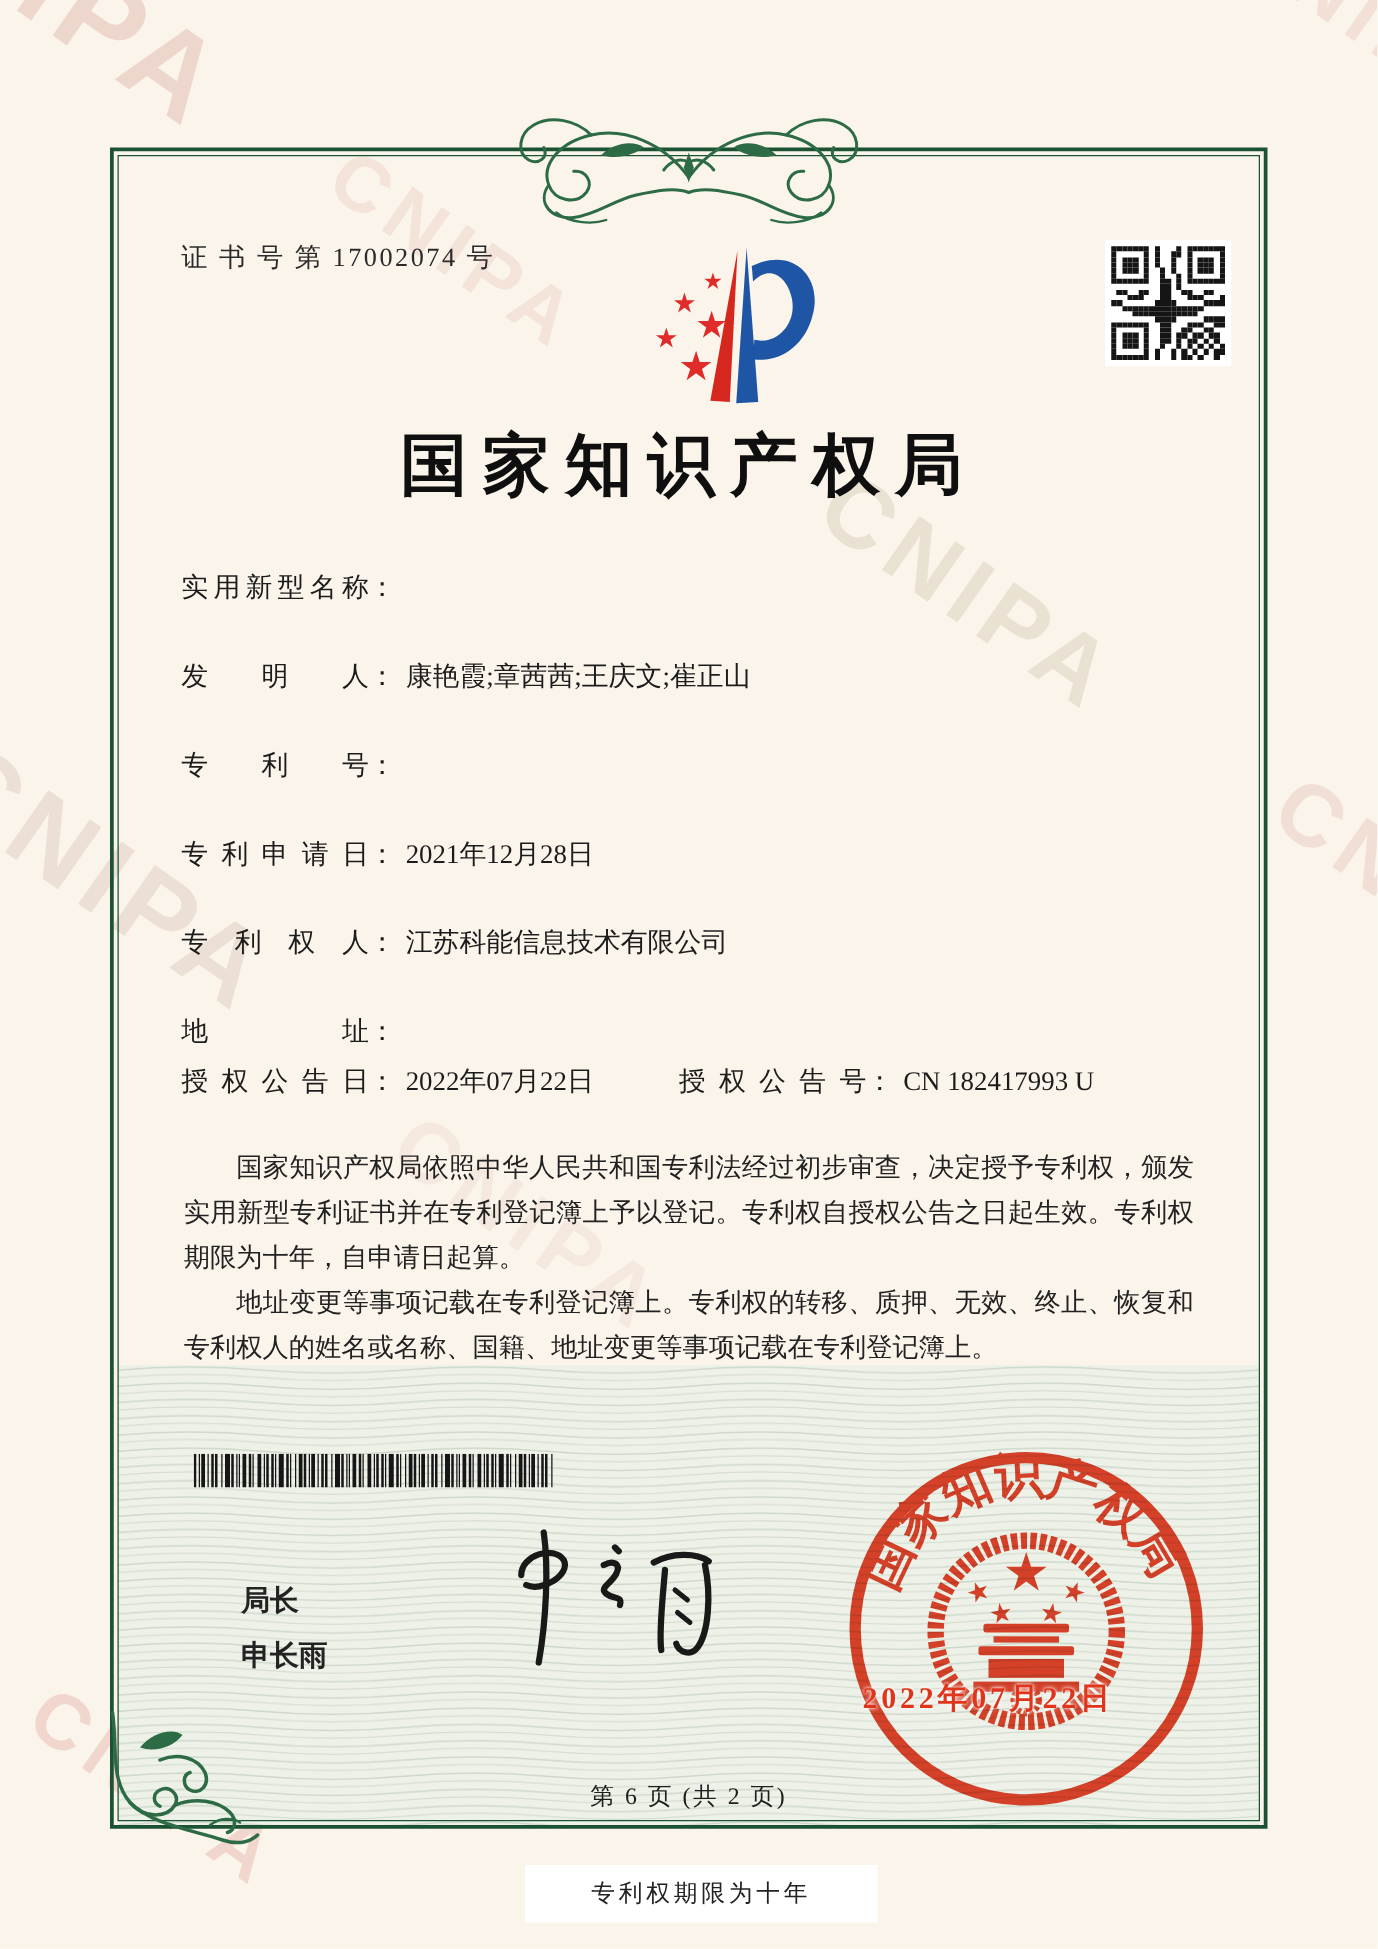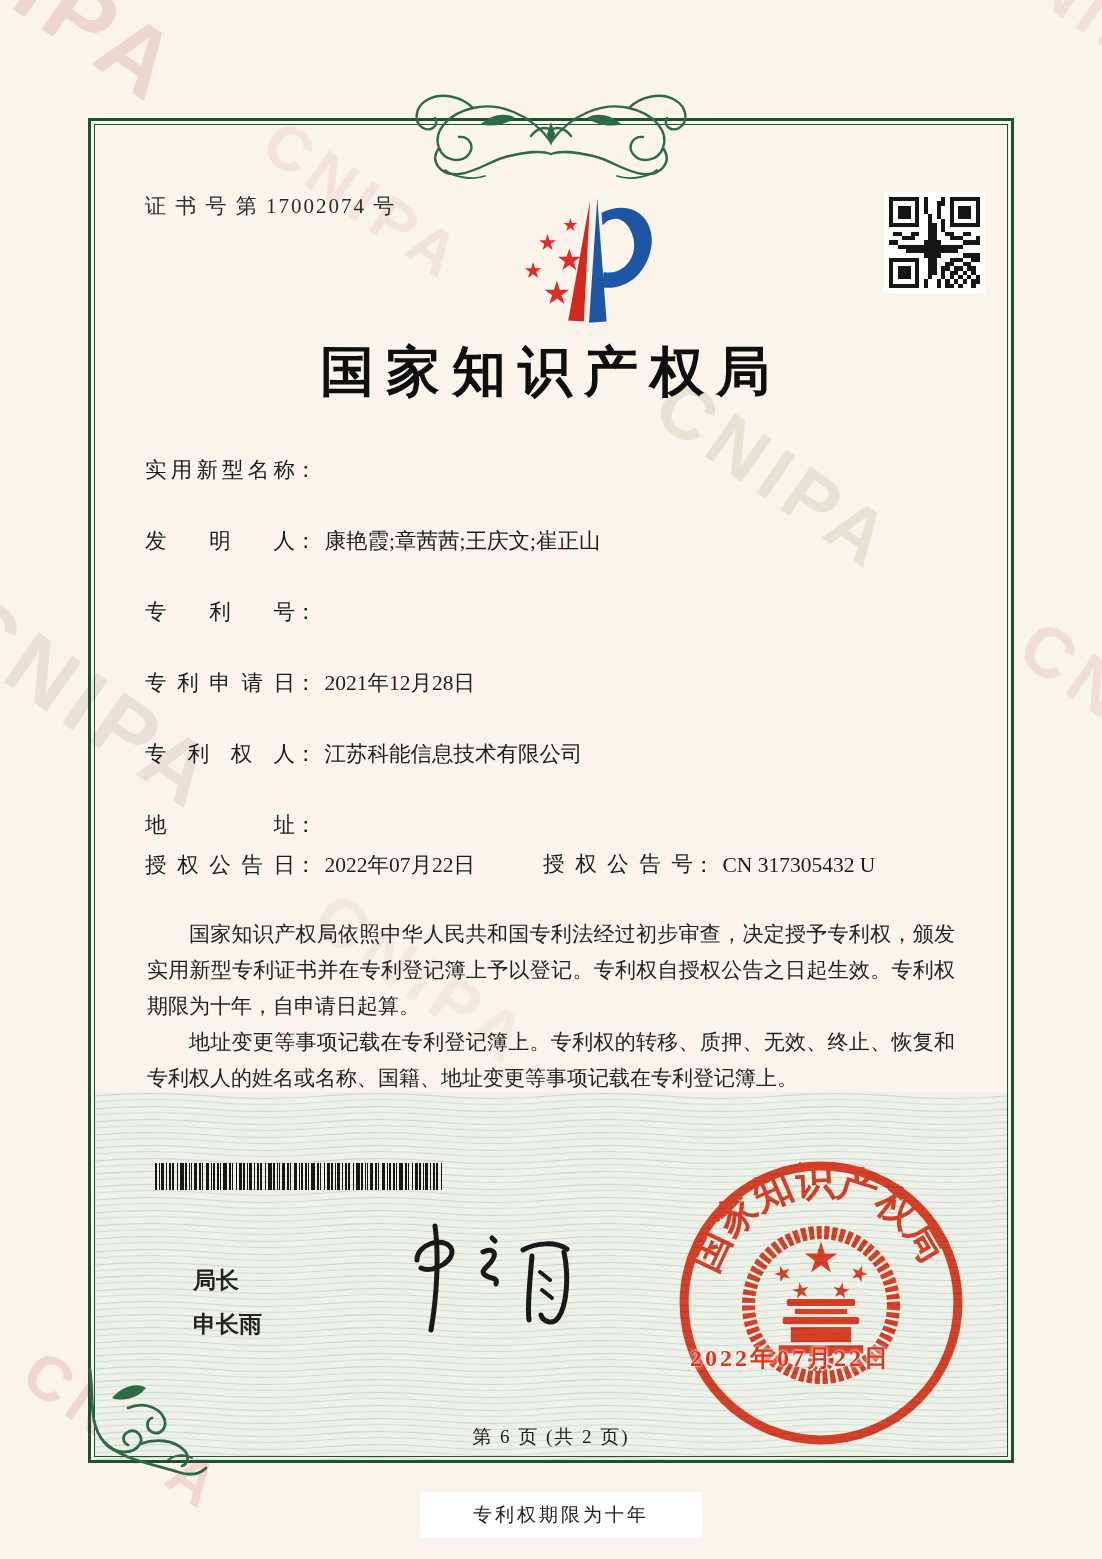--- a/index.html
+++ b/index.html
@@ -52,21 +52,21 @@
     color:#0f0f0f;
   }
   
   .fields{position:absolute; left:145px; top:455px; width:740px; z-index:2; font-size:21.5px;}
   .frow{display:flex; align-items:flex-start; margin-bottom:41px; line-height:30px;}
   .frow.addr{margin-bottom:10px;}
   .flabel{display:inline-block; width:150px; text-align:justify; text-align-last:justify; flex:0 0 150px;}
   .fcolon{flex:0 0 auto; margin-right:8px;}
   .fvalue{flex:1 1 auto;}
   .grant-pair2{margin-left:68px; display:flex;}
-  .grant-pair2 .flabel{width:150px; flex:0 0 150px;font-family:Liberation Mono, monospace;}
+  .grant-pair2 .flabel{width:150px; flex:0 0 150px;}
   
   .body-text{
     position:absolute; left:147px; right:147px; top:916px; z-index:2;
     font-size:21px; line-height:36px; text-align:justify; color:#222;
   }
   .body-text p{margin:0; text-indent:2em;}
   
   .barcode{
     position:absolute; left:155px; top:1163px; width:290px; height:27px; z-index:2;
     font-size:0; white-space:nowrap; overflow:hidden;
@@ -639,21 +639,21 @@
       <span class="flabel">地址</span>
         <span class="fcolon">：</span>
     </div>
     <div class="frow">
       <span class="flabel">授权公告日</span>
         <span class="fcolon">：</span>
       <span>2022年07月22日</span>
       <span class="grant-pair2">
         <span class="flabel">授权公告号</span>
           <span class="fcolon">：</span>
-        <span>CN 317305432 U</span>
+        <span>CN 182417993 U</span>
       </span>
     </div>
   </div>
 
   <div class="body-text">
     <p>国家知识产权局依照中华人民共和国专利法经过初步审查，决定授予专利权，颁发实用新型专利证书并在专利登记簿上予以登记。专利权自授权公告之日起生效。专利权期限为十年，自申请日起算。</p>
     <p>地址变更等事项记载在专利登记簿上。专利权的转移、质押、无效、终止、恢复和专利权人的姓名或名称、国籍、地址变更等事项记载在专利登记簿上。</p>
   </div>
 
   <div class="barcode"><span style="width: 2px; margin-right: 2px;"></span><span style="width: 1px; margin-right: 1px;"></span><span style="width: 3px; margin-right: 2px;"></span><span style="width: 1px; margin-right: 2px;"></span><span style="width: 2px; margin-right: 1px;"></span><span style="width: 2px; margin-right: 3px;"></span><span style="width: 1px; margin-right: 2px;"></span><span style="width: 4px; margin-right: 1px;"></span><span style="width: 2px; margin-right: 2px;"></span><span style="width: 1px; margin-right: 1px;"></span><span style="width: 1px; margin-right: 2px;"></span><span style="width: 3px; margin-right: 2px;"></span><span style="width: 2px; margin-right: 1px;"></span><span style="width: 1px; margin-right: 3px;"></span><span style="width: 3px; margin-right: 2px;"></span><span style="width: 1px; margin-right: 1px;"></span><span style="width: 2px; margin-right: 2px;"></span><span style="width: 2px; margin-right: 1px;"></span><span style="width: 1px; margin-right: 2px;"></span><span style="width: 4px; margin-right: 2px;"></span><span style="width: 2px; margin-right: 1px;"></span><span style="width: 1px; margin-right: 3px;"></span><span style="width: 1px; margin-right: 2px;"></span><span style="width: 3px; margin-right: 1px;"></span><span style="width: 2px; margin-right: 2px;"></span><span style="width: 1px; margin-right: 1px;"></span><span style="width: 3px; margin-right: 2px;"></span><span style="width: 1px; margin-right: 2px;"></span><span style="width: 2px; margin-right: 1px;"></span><span style="width: 2px; margin-right: 3px;"></span><span style="width: 1px; margin-right: 2px;"></span><span style="width: 4px; margin-right: 1px;"></span><span style="width: 2px; margin-right: 2px;"></span><span style="width: 1px; margin-right: 1px;"></span><span style="width: 1px; margin-right: 2px;"></span><span style="width: 3px; margin-right: 2px;"></span><span style="width: 2px; margin-right: 1px;"></span><span style="width: 1px; margin-right: 3px;"></span><span style="width: 3px; margin-right: 2px;"></span><span style="width: 1px; margin-right: 1px;"></span><span style="width: 2px; margin-right: 2px;"></span><span style="width: 2px; margin-right: 1px;"></span><span style="width: 1px; margin-right: 2px;"></span><span style="width: 4px; margin-right: 2px;"></span><span style="width: 2px; margin-right: 1px;"></span><span style="width: 1px; margin-right: 3px;"></span><span style="width: 1px; margin-right: 2px;"></span><span style="width: 3px; margin-right: 1px;"></span><span style="width: 2px; margin-right: 2px;"></span><span style="width: 1px; margin-right: 1px;"></span><span style="width: 3px; margin-right: 2px;"></span><span style="width: 1px; margin-right: 2px;"></span><span style="width: 2px; margin-right: 1px;"></span><span style="width: 2px; margin-right: 3px;"></span><span style="width: 1px; margin-right: 2px;"></span><span style="width: 4px; margin-right: 1px;"></span><span style="width: 2px; margin-right: 2px;"></span><span style="width: 1px; margin-right: 1px;"></span><span style="width: 1px; margin-right: 2px;"></span><span style="width: 3px; margin-right: 2px;"></span><span style="width: 2px; margin-right: 1px;"></span><span style="width: 1px; margin-right: 3px;"></span><span style="width: 3px; margin-right: 2px;"></span><span style="width: 1px; margin-right: 1px;"></span><span style="width: 2px; margin-right: 2px;"></span><span style="width: 2px; margin-right: 1px;"></span><span style="width: 1px; margin-right: 2px;"></span><span style="width: 4px; margin-right: 2px;"></span><span style="width: 2px; margin-right: 1px;"></span><span style="width: 1px; margin-right: 3px;"></span><span style="width: 1px; margin-right: 2px;"></span><span style="width: 3px; margin-right: 1px;"></span><span style="width: 2px; margin-right: 2px;"></span><span style="width: 1px; margin-right: 1px;"></span><span style="width: 3px; margin-right: 2px;"></span><span style="width: 1px; margin-right: 2px;"></span><span style="width: 2px; margin-right: 1px;"></span><span style="width: 2px; margin-right: 3px;"></span><span style="width: 1px; margin-right: 2px;"></span></div>

